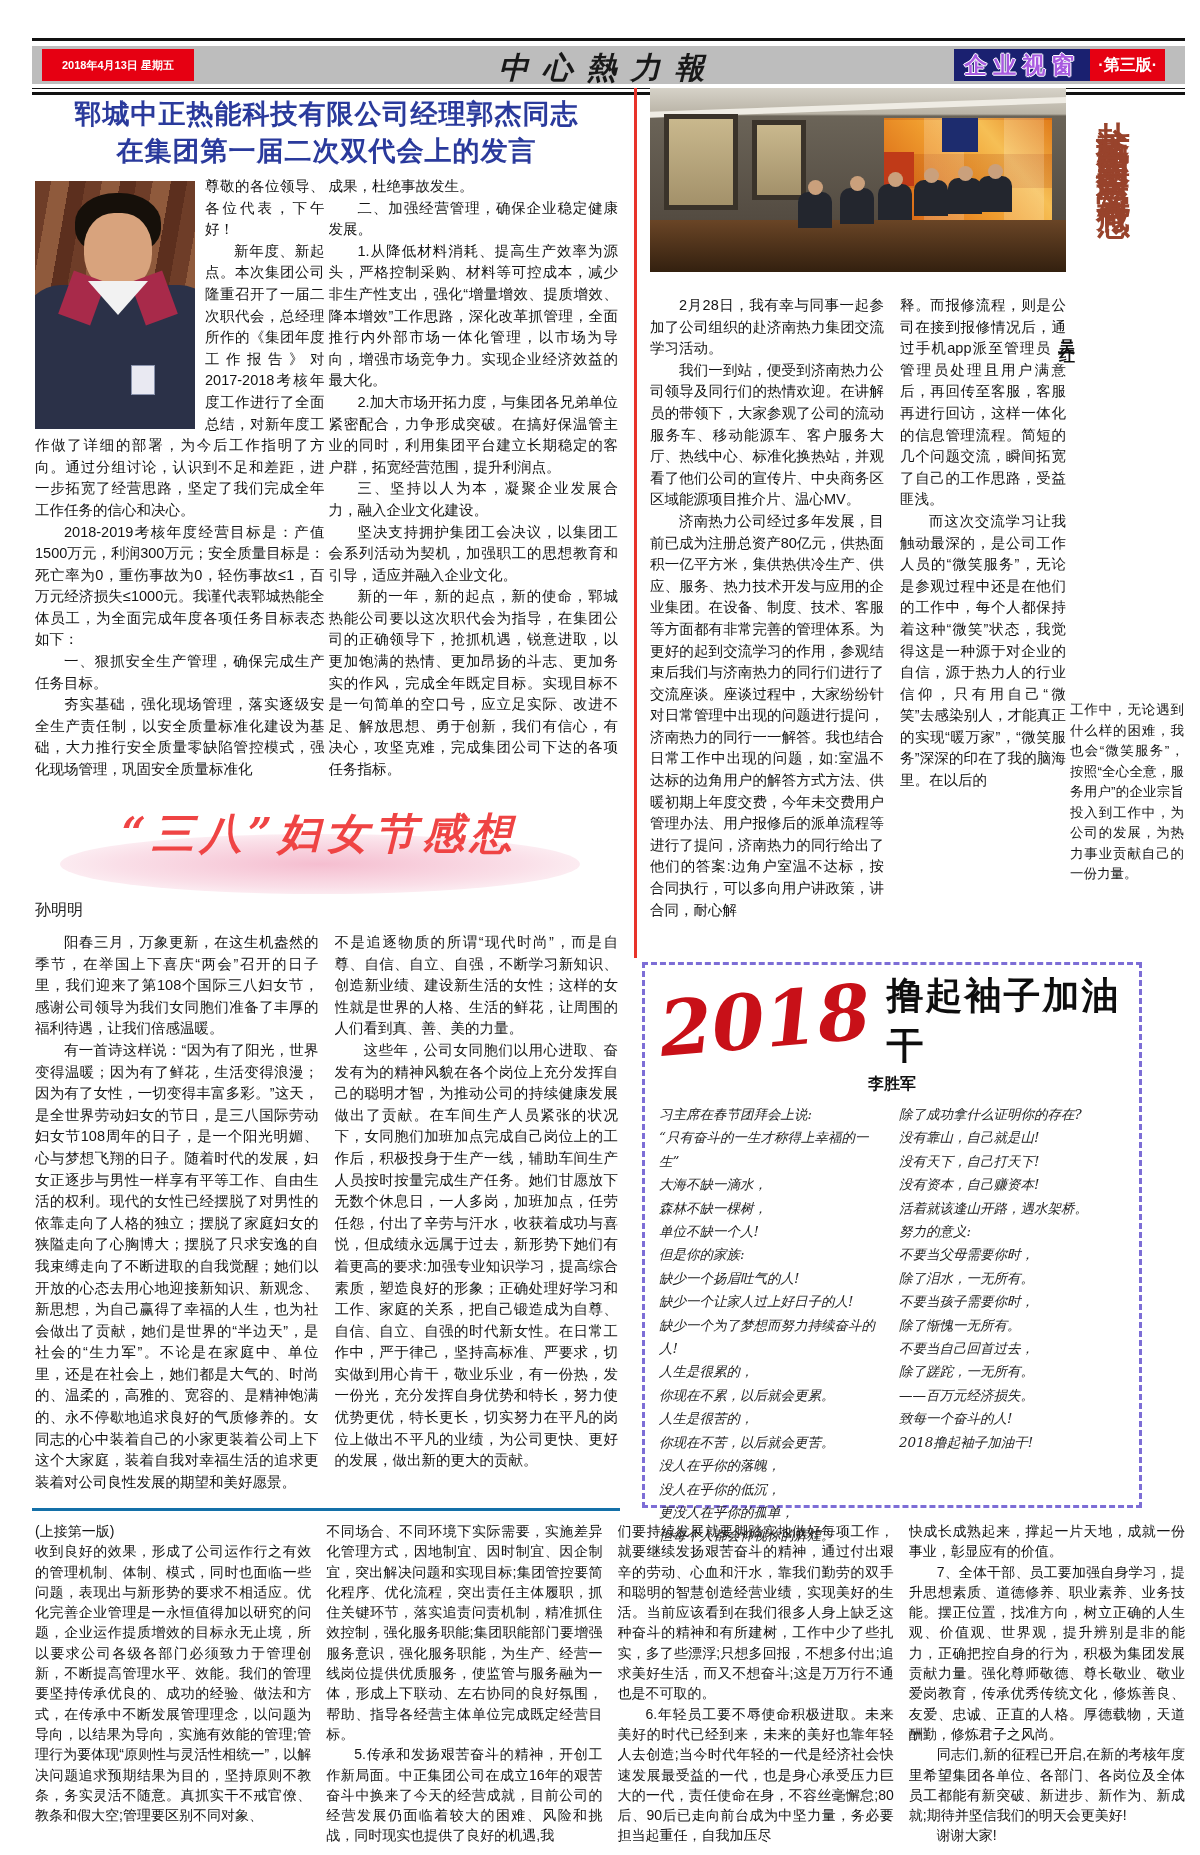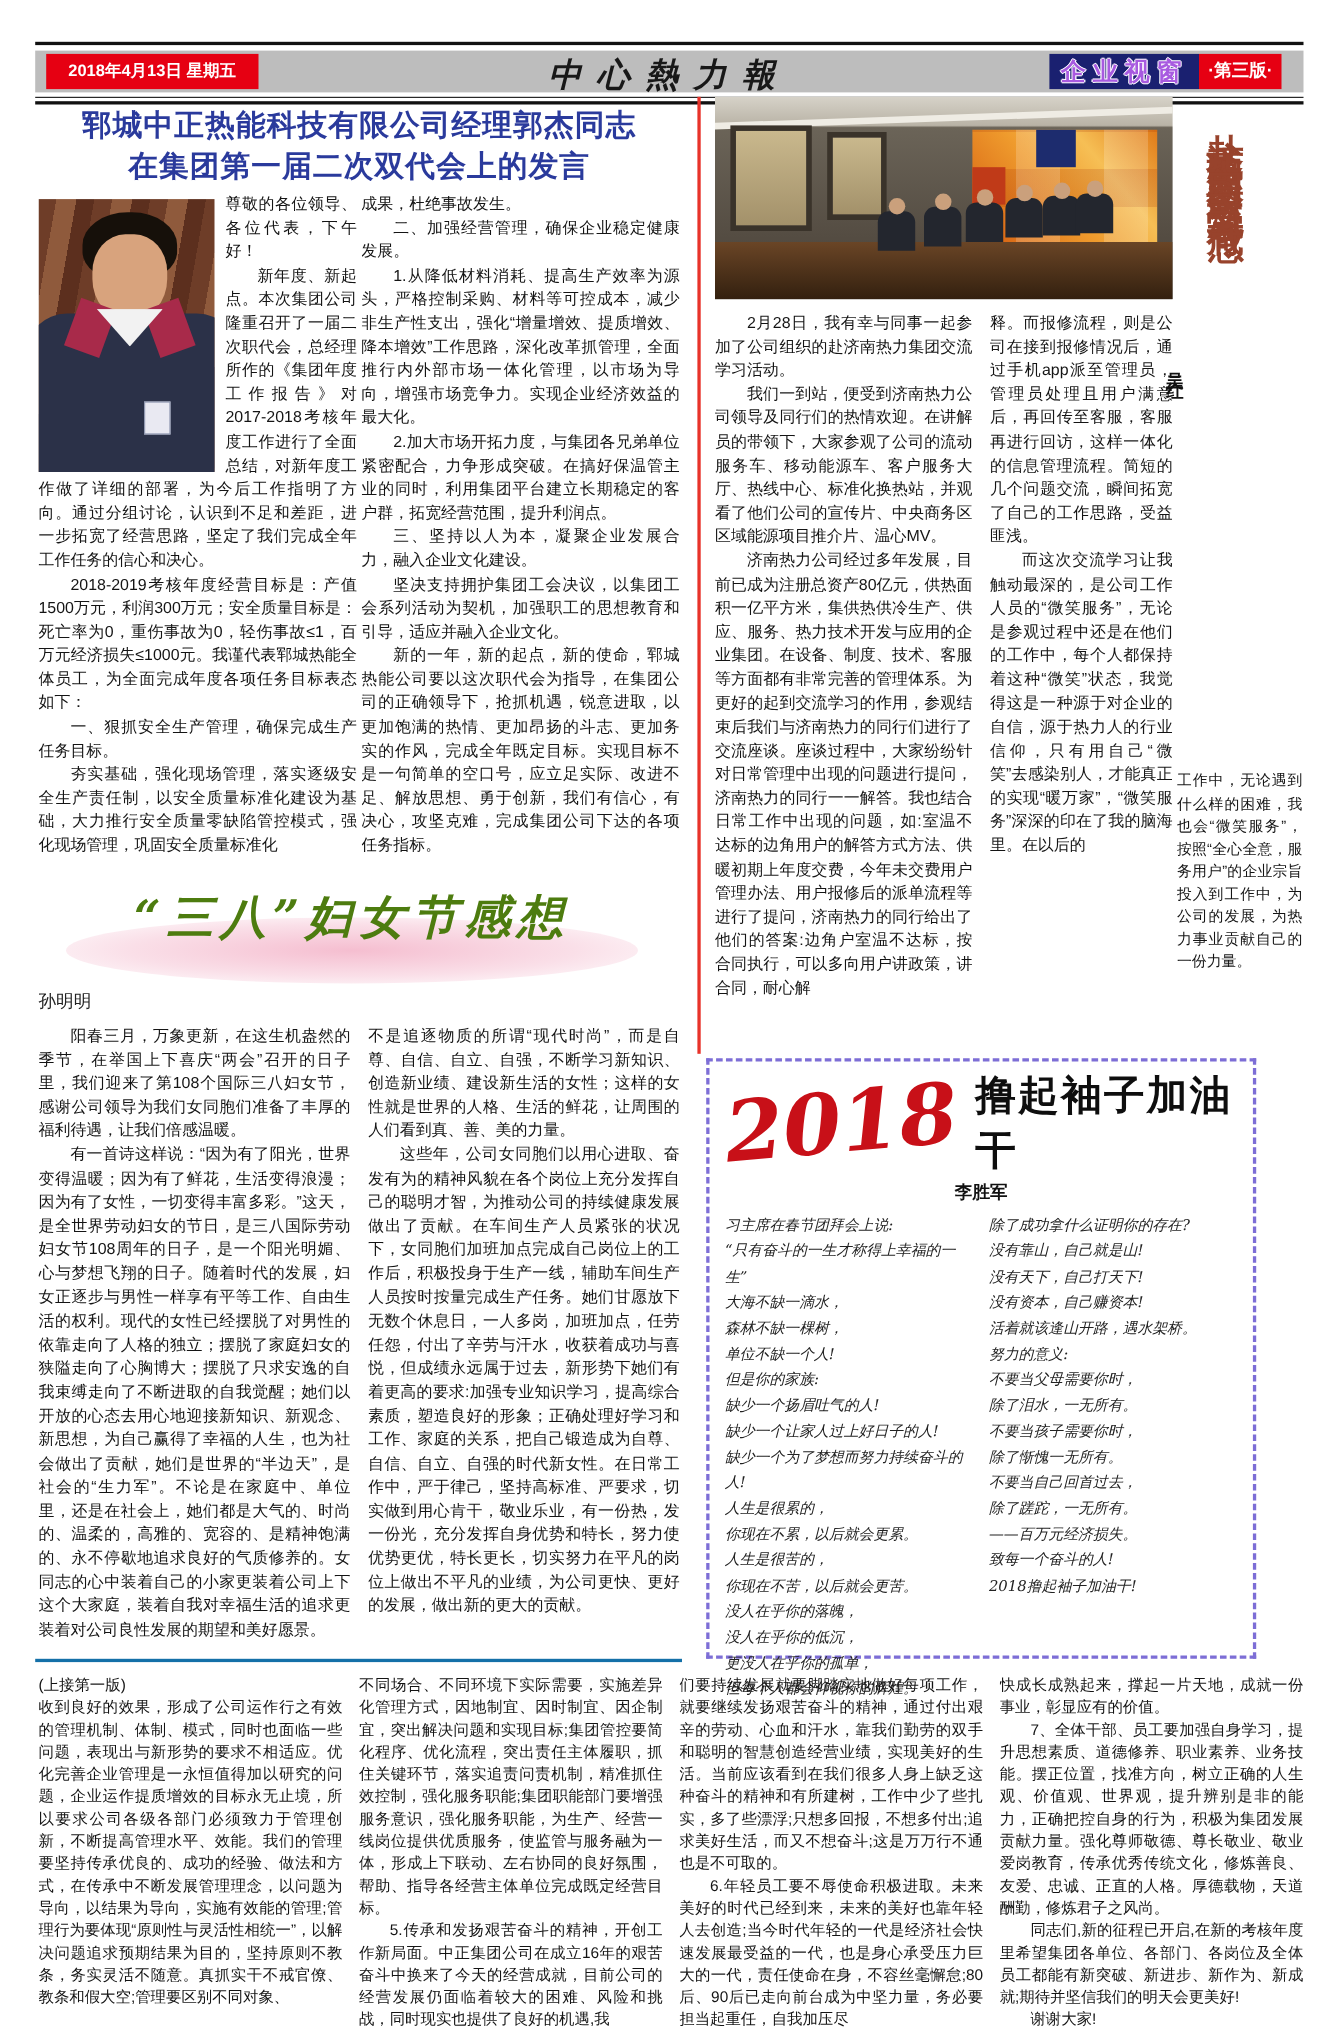--- a/index.html
+++ b/index.html
@@ -6,21 +6,21 @@
   .page{position:relative;width:1200px;height:1855px;margin:0 auto;background:#ffffff;
         font-family:"Liberation Sans",sans-serif;overflow:hidden;color:#141414;}
 
   
   .rule{position:absolute;left:32px;width:1153px;background:#111;}
   .rule.r1{top:38px;height:3px;}
   .rule.r2{top:88px;height:1px;}
   .rule.r3{top:92px;height:3px;}
   .masthead-bar{position:absolute;left:32px;top:46px;width:1153px;height:38px;background:#bdbdbd;}
   .date-box{position:absolute;left:10px;top:3px;height:32px;line-height:32px;padding:0 20px;
-            background:#e60012;color:#fff;font-size:15px;font-weight:bold;}
+            background:#e60012;color:#fff;font-size:11px;font-weight:bold;}
   .paper-name{position:absolute;left:0;right:0;top:2px;text-align:center;
             font-family:"DejaVu Serif",serif;font-style:italic;font-weight:bold;
             font-size:30px;letter-spacing:14px;color:#181818;}
   .right-group{position:absolute;right:20px;top:3px;height:32px;display:flex;}
   .section-box{background:#1a2070;color:#a85ae0;font-size:23px;font-weight:bold;letter-spacing:6px;
             line-height:32px;padding:0 10px;
             text-shadow:1px 0 #fff,-1px 0 #fff,0 1px #fff,0 -1px #fff;}
   .page-box{background:#e60012;color:#fff;font-size:16px;font-weight:bold;line-height:32px;padding:0 8px;}
 
   
@@ -64,38 +64,38 @@
   .pm-table{position:absolute;left:0;bottom:0;width:100%;height:52px;background:linear-gradient(180deg,#6a4526,#33200f);}
   .pm-person{position:absolute;width:34px;height:36px;background:#23262e;border-radius:10px 10px 0 0;}
   .pm-person::before{content:"";position:absolute;left:10px;top:-12px;width:15px;height:15px;border-radius:50%;background:#caa07c;}
   .pm-person.p1{left:148px;bottom:44px;}
   .pm-person.p2{left:190px;bottom:48px;}
   .pm-person.p3{left:228px;bottom:52px;}
   .pm-person.p4{left:264px;bottom:56px;}
   .pm-person.p5{left:298px;bottom:58px;}
   .pm-person.p6{left:328px;bottom:60px;}
 
-  .jinan-cols{position:absolute;left:650px;top:284px;width:416px;height:676px;display:flex;gap:16px;}
+  .jinan-cols{position:absolute;left:650px;top:295px;width:416px;height:676px;display:flex;gap:16px;}
   .jinan-c1{flex:0 0 234px;overflow:hidden;}
   .jinan-c2{flex:1;overflow:hidden;}
 
   .jinan-title{position:absolute;left:1094px;top:94px;height:600px;writing-mode:vertical-rl;text-orientation:upright;
       font-family:"DejaVu Serif",serif;font-weight:bold;font-size:34px;letter-spacing:6px;color:#98432c;line-height:1.1;}
   .jinan-author{position:absolute;left:1056px;top:326px;writing-mode:vertical-rl;text-orientation:upright;
       font-size:16px;font-weight:bold;color:#111;letter-spacing:4px;}
   .jinan-c3{position:absolute;left:1070px;top:700px;width:114px;}
   .jinan-c3 p{font-size:13.5px;line-height:20.5px;}
 
   
   .women-banner{position:absolute;left:60px;top:806px;width:520px;height:92px;}
   .women-ellipse{position:absolute;left:0;top:28px;width:520px;height:60px;border-radius:50%;
       background:radial-gradient(ellipse at center,#f5bed0 0%,#fadfe8 55%,#ffffff 95%);}
   .women-title{position:absolute;left:0;top:0;width:100%;text-align:center;
       font-family:"DejaVu Serif",serif;font-style:italic;font-weight:bold;
-      font-size:42px;color:#4d7c0f;letter-spacing:6px;}
+      font-size:42px;color:#ef4444;letter-spacing:6px;}
   .women-author{position:absolute;left:35px;top:900px;width:583px;text-align:left;font-size:16px;color:#222;}
   .women-cols{position:absolute;left:35px;top:932px;width:583px;height:570px;display:flex;gap:16px;}
 
   
   .poem-box{position:absolute;left:642px;top:962px;width:500px;height:546px;box-sizing:border-box;
       border:3px dashed #7d6ed6;padding:4px 14px;}
   .poem-head{display:flex;align-items:center;justify-content:center;gap:16px;margin-top:2px;}
   .poem-year{font-family:"DejaVu Serif",serif;font-style:italic;font-weight:bold;
       font-size:76px;line-height:80px;color:#c81018;transform:rotate(-5deg);}
   .poem-title{font-size:37px;font-weight:bold;color:#0e0e0e;letter-spacing:2px;}

